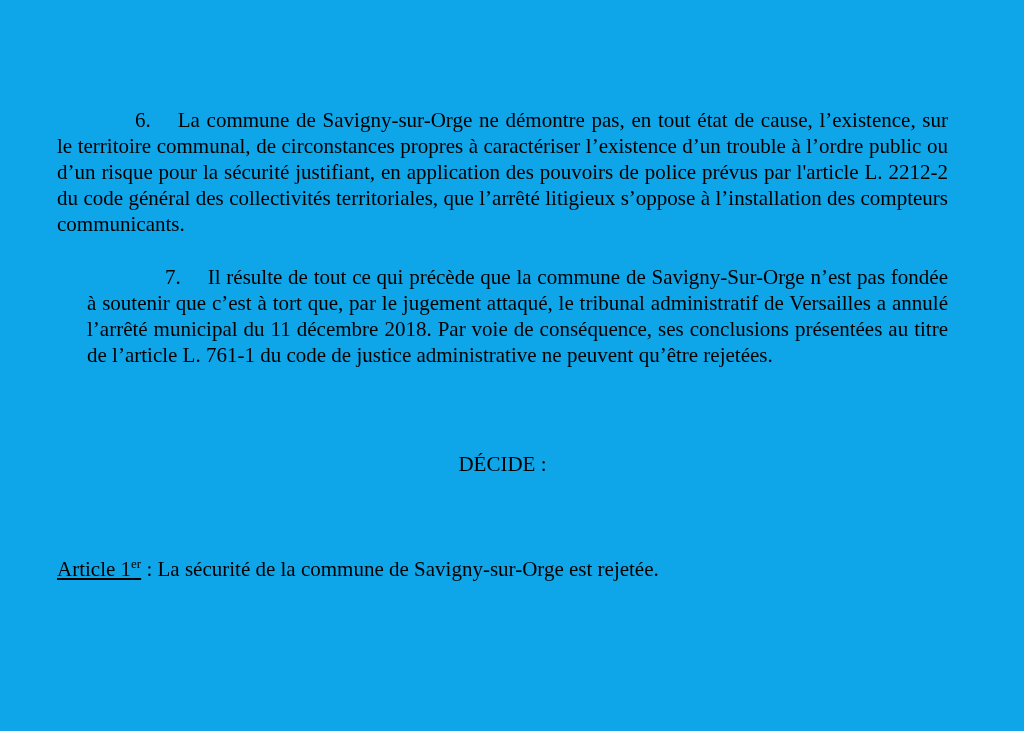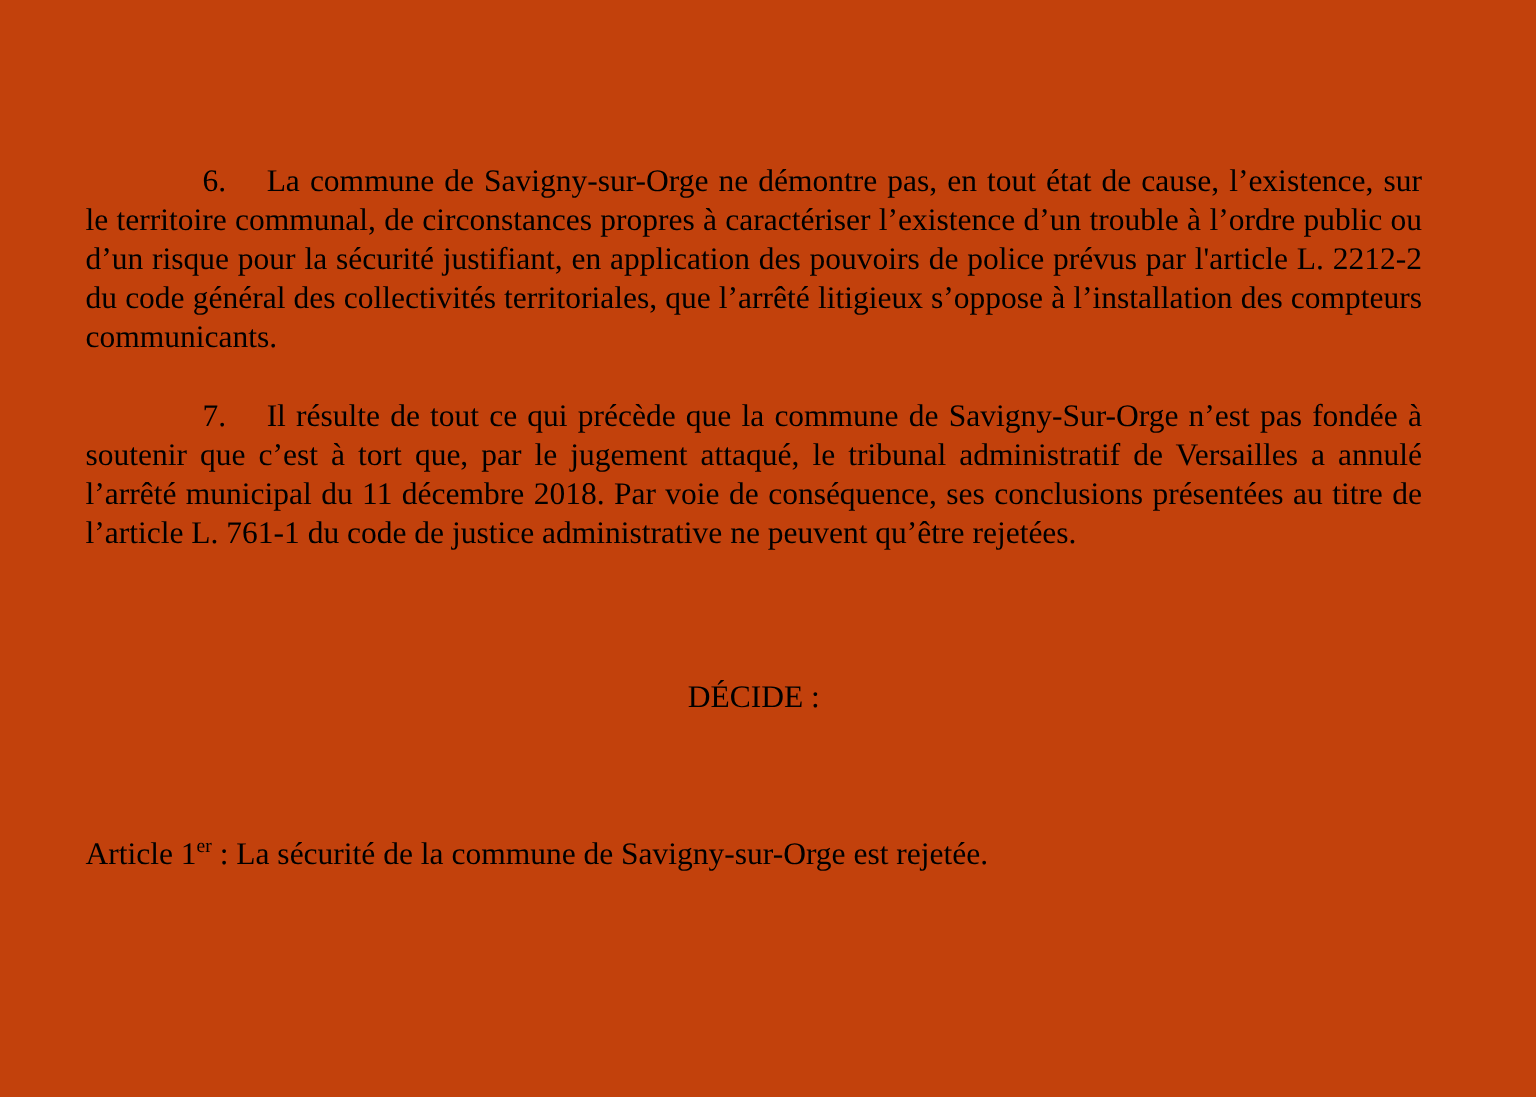--- a/index.html
+++ b/index.html
@@ -5,48 +5,50 @@
   html, body {
     margin: 0;
     padding: 0;
     background: #ffffff;
   }
   .page {
     position: relative;
     width: 1024px;
     height: 731px;
     box-sizing: border-box;
-    background: #c2410c;
+    background: #0ea5e9;
     color: #000000;
     font-family: "Liberation Serif", "DejaVu Serif", serif;
     font-size: 21px;
     line-height: 26px;
     padding: 107px 76px 0 57px;
     overflow: hidden;
   }
   p { margin: 0; }
   .body-para {
     text-align: justify;
     text-indent: 78px;
   }
   .para-num {
     margin-right: 27px;
   }
   .body-para + .body-para {
     margin-top: 27px;
+    margin-left: 30px;
   }
   .decide-heading {
     margin-top: 83px;
     text-align: center;
   }
   .article-line {
     margin-top: 79px;
     text-align: left;
   }
   .article-label {
+    text-decoration: underline;
   }
   .article-label sup {
     font-size: 13px;
     line-height: 0;
   }
 </style>
 </head>
 <body>
 
 <div class="page">

